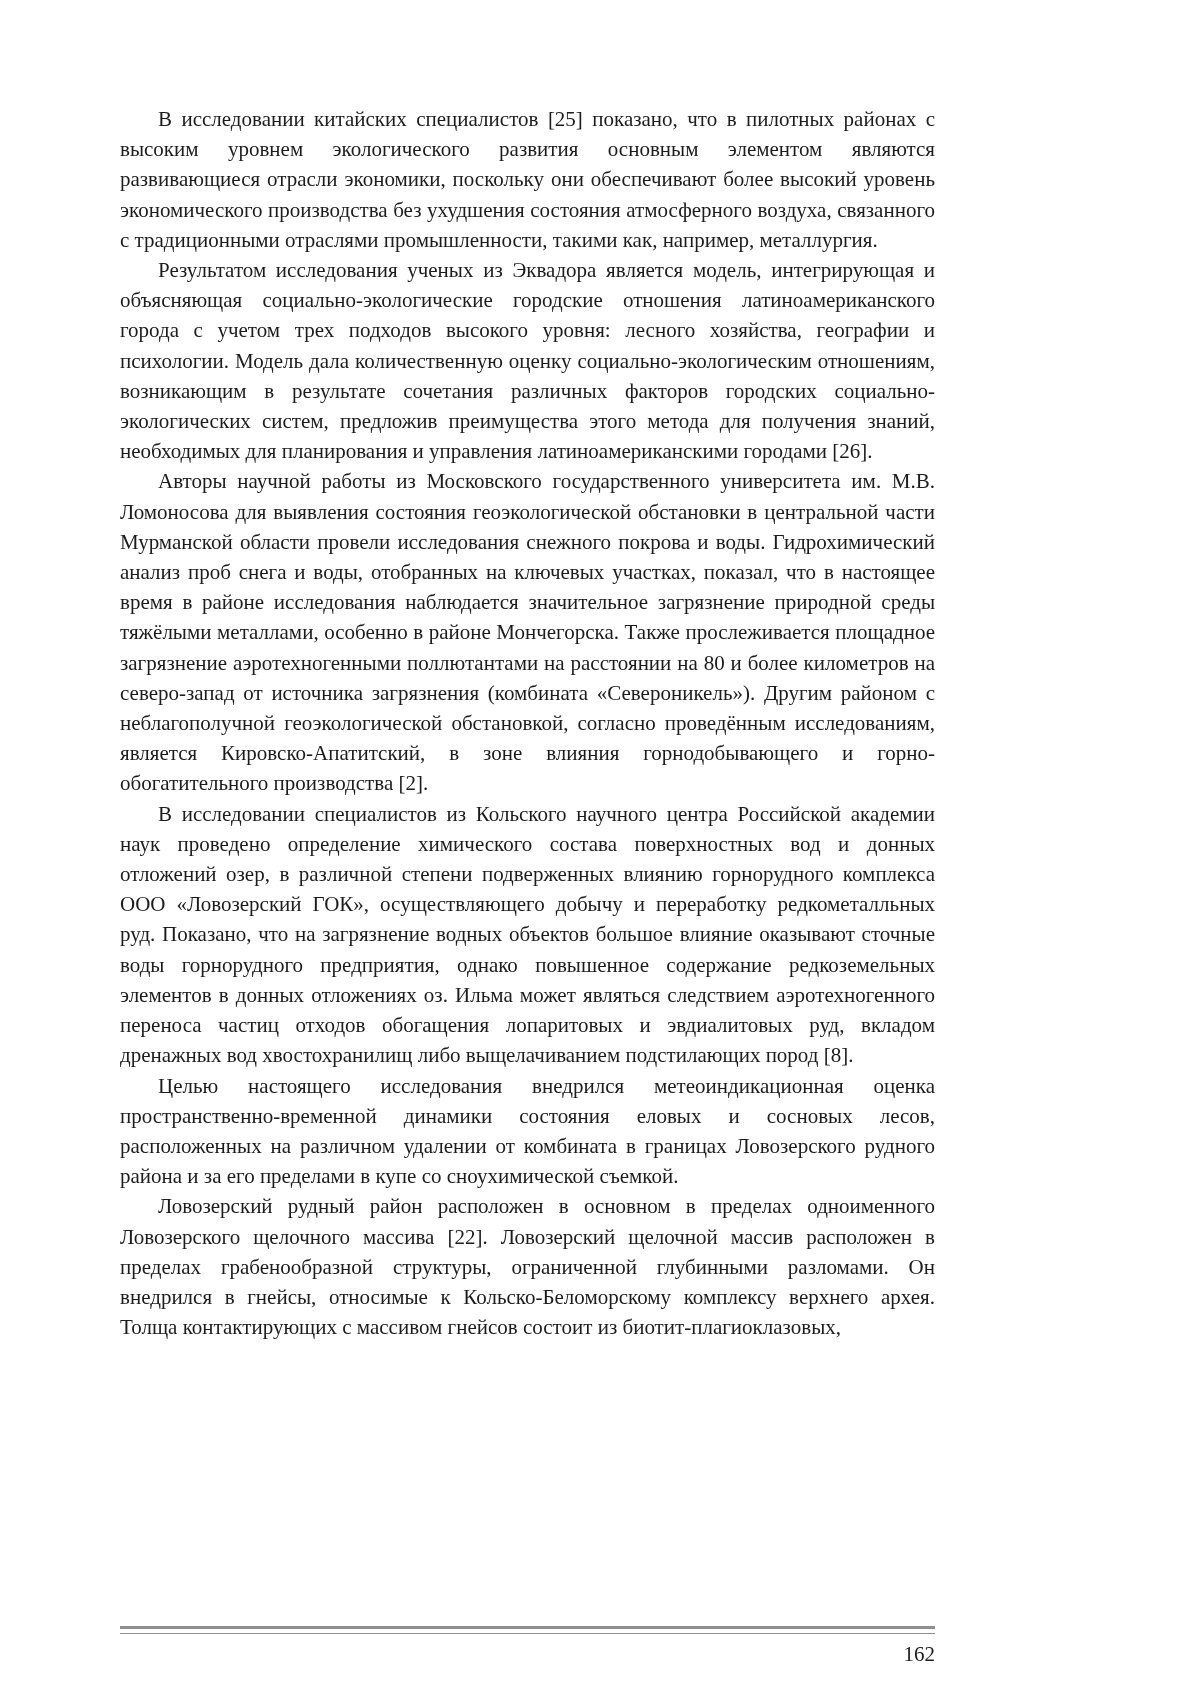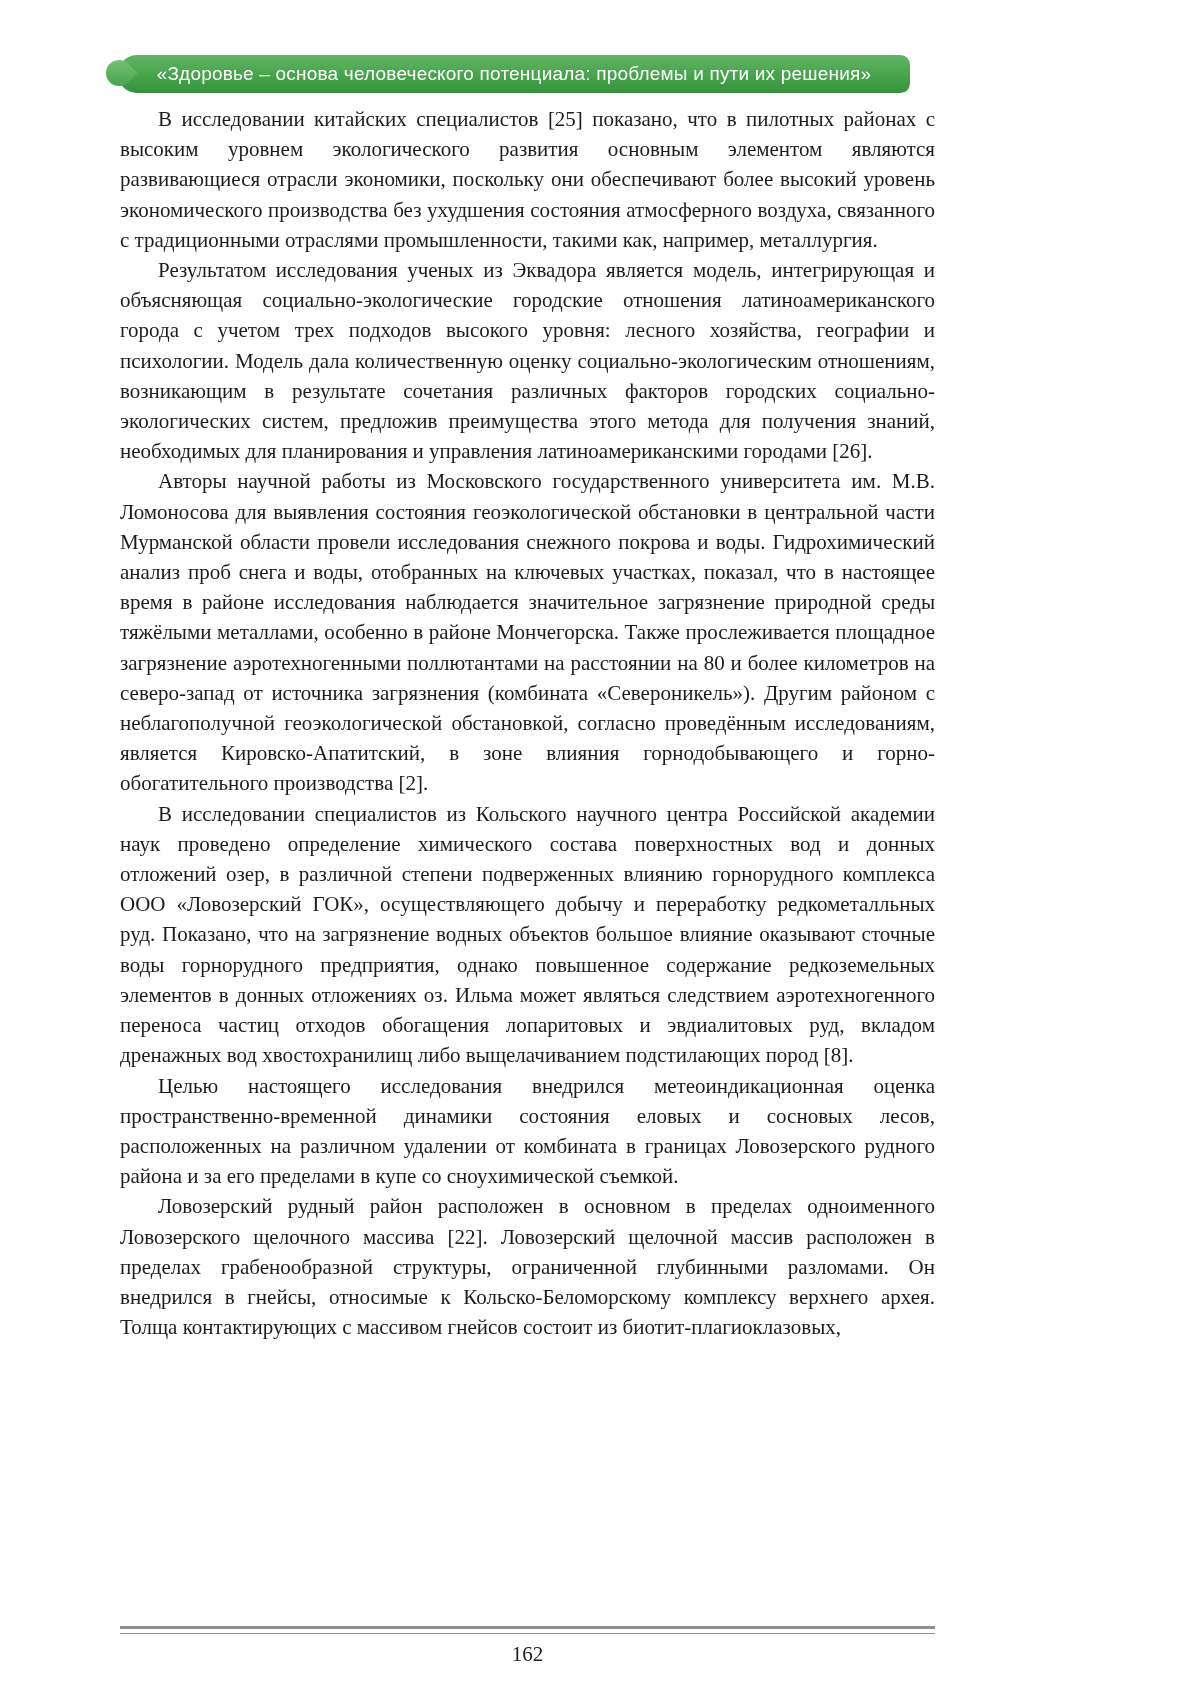--- a/index.html
+++ b/index.html
@@ -80,33 +80,30 @@
     height: 4px;
     border-top: 3px solid #8f8f8f;
     border-bottom: 1px solid #8f8f8f;
     box-sizing: content-box;
   }
   .page-number {
     position: absolute;
     left: 120px;
     top: 1642px;
     width: 815px;
-    text-align: center;
+    text-align: right;
     font-size: 21px;
     color: #1c1c1c;
   }
 </style>
 </head>
 <body>
 
 <div class="page">
 
-  <div class="banner">
-    <span class="banner-title">«Здоровье – основа человеческого потенциала: проблемы и пути их решения»</span>
-  </div>
 
   <div class="content">
     <p>В исследовании китайских специалистов [25] показано, что в пилотных районах с высоким уровнем экологического развития основным элементом являются развивающиеся отрасли экономики, поскольку они обеспечивают более высокий уровень экономического производства без ухудшения состояния атмосферного воздуха, связанного с традиционными отраслями промышленности, такими как, например, металлургия.</p>
     <p>Результатом исследования ученых из Эквадора является модель, интегрирующая и объясняющая социально-экологические городские отношения латиноамериканского города с учетом трех подходов высокого уровня: лесного хозяйства, географии и психологии. Модель дала количественную оценку социально-экологическим отношениям, возникающим в результате сочетания различных факторов городских социально-экологических систем, предложив преимущества этого метода для получения знаний, необходимых для планирования и управления латиноамериканскими городами [26].</p>
     <p>Авторы научной работы из Московского государственного университета им. М.В. Ломоносова для выявления состояния геоэкологической обстановки в центральной части Мурманской области провели исследования снежного покрова и воды. Гидрохимический анализ проб снега и воды, отобранных на ключевых участках, показал, что в настоящее время в районе исследования наблюдается значительное загрязнение природной среды тяжёлыми металлами, особенно в районе Мончегорска. Также прослеживается площадное загрязнение аэротехногенными поллютантами на расстоянии на 80 и более километров на северо-запад от источника загрязнения (комбината «Североникель»). Другим районом с неблагополучной геоэкологической обстановкой, согласно проведённым исследованиям, является Кировско-Апатитский, в зоне влияния горнодобывающего и горно-обогатительного производства [2].</p>
     <p>В исследовании специалистов из Кольского научного центра Российской академии наук проведено определение химического состава поверхностных вод и донных отложений озер, в различной степени подверженных влиянию горнорудного комплекса ООО «Ловозерский ГОК», осуществляющего добычу и переработку редкометалльных руд. Показано, что на загрязнение водных объектов большое влияние оказывают сточные воды горнорудного предприятия, однако повышенное содержание редкоземельных элементов в донных отложениях оз. Ильма может являться следствием аэротехногенного переноса частиц отходов обогащения лопаритовых и эвдиалитовых руд, вкладом дренажных вод хвостохранилищ либо выщелачиванием подстилающих пород [8].</p>
     <p>Целью настоящего исследования внедрился метеоиндикационная оценка пространственно-временной динамики состояния еловых и сосновых лесов, расположенных на различном удалении от комбината в границах Ловозерского рудного района и за его пределами в купе со сноухимической съемкой.</p>
     <p>Ловозерский рудный район расположен в основном в пределах одноименного Ловозерского щелочного массива [22]. Ловозерский щелочной массив расположен в пределах грабенообразной структуры, ограниченной глубинными разломами. Он внедрился в гнейсы, относимые к Кольско-Беломорскому комплексу верхнего архея. Толща контактирующих с массивом гнейсов состоит из биотит-плагиоклазовых,</p>
   </div>
 

